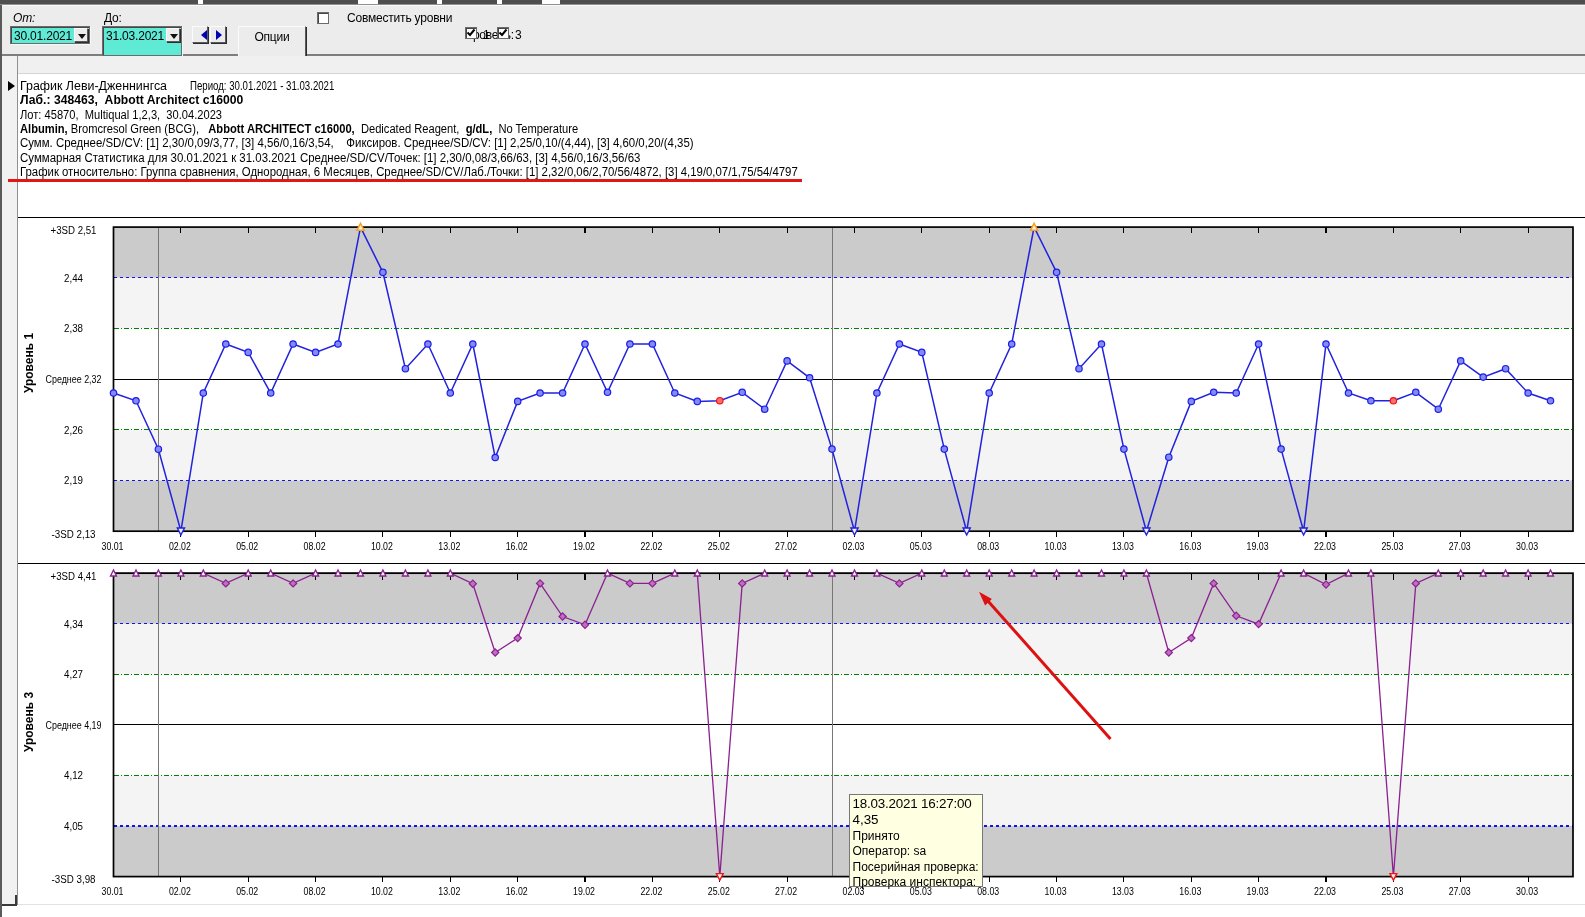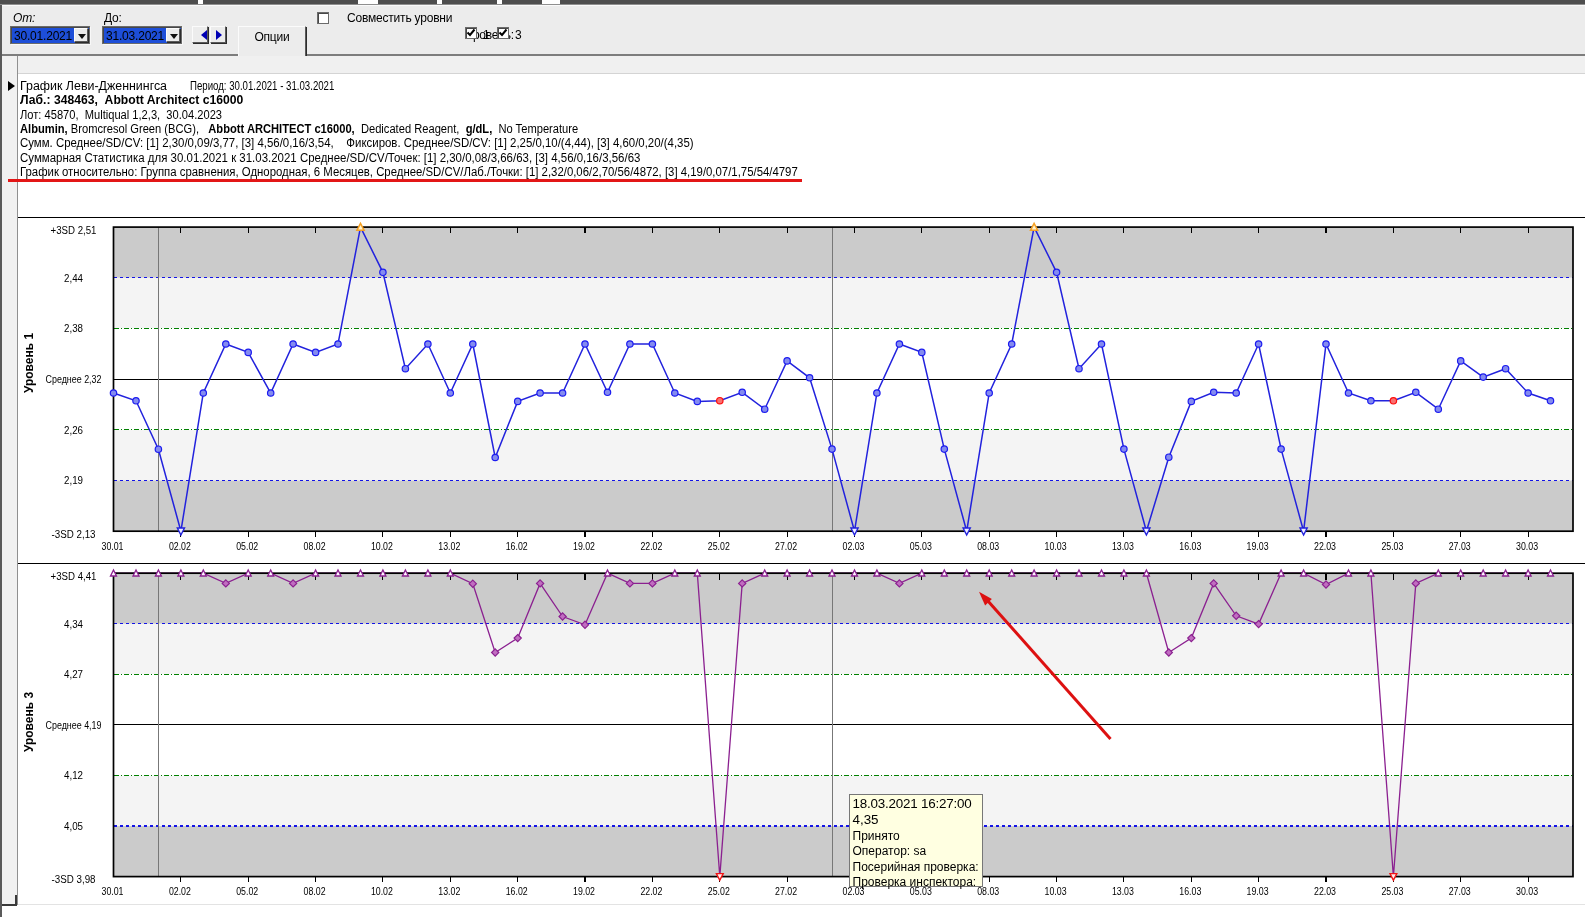--- a/index.html
+++ b/index.html
@@ -1,20 +1,20 @@
 <!DOCTYPE html>
 <html><head><meta charset="utf-8"><style>
 * { margin:0; padding:0; box-sizing:border-box; }
 html,body { width:1585px; height:917px; overflow:hidden; background:#fff;
   font-family:"Liberation Sans",sans-serif; -webkit-font-smoothing:antialiased; }
 .abs { position:absolute; }
 .axl { font:10px "Liberation Sans",sans-serif; fill:#000; }
 .hdr { position:absolute; left:20px; font-size:12px; white-space:pre; color:#000; transform-origin:0 0; }
 .tb { font-size:12px; color:#000; letter-spacing:-0.2px; }
-.sunk { background:#1d4ed8; border:1px solid #6b6b6b; box-shadow:inset 1px 1px 0 #474747, 1px 1px 0 #f8f8f8;padding-left:37px; }
+.sunk { background:#5eead4; border:1px solid #6b6b6b; box-shadow:inset 1px 1px 0 #474747, 1px 1px 0 #f8f8f8;padding-left:37px; }
 .btn { background:#ececec; border:1px solid; border-color:#fbfbfb #5a5a5a #5a5a5a #fbfbfb; box-shadow:1px 1px 0 #2c2c2c; }
 .cb { position:absolute; width:12px; height:12px; background:#fff; border:1px solid #6b6b6b; box-shadow:inset 1px 1px 0 #474747; }
 </style></head>
 <body>
 
 <div style="position:absolute;left:0px;top:0;width:198px;height:4px;background:#4e4e4e"></div>
 <div style="position:absolute;left:203px;top:0;width:155px;height:4px;background:#4e4e4e"></div>
 <div style="position:absolute;left:378px;top:0;width:59px;height:4px;background:#4e4e4e"></div>
 <div style="position:absolute;left:442px;top:0;width:55px;height:4px;background:#4e4e4e"></div>
 <div style="position:absolute;left:502px;top:0;width:40px;height:4px;background:#4e4e4e"></div>
@@ -24,21 +24,21 @@
 <div class="abs" style="left:0;top:5px;width:1585px;height:49px;background:#ececec;border-top:1px solid #fafafa"></div>
 <div class="abs" style="left:0;top:54px;width:1585px;height:2px;background:#7d7d7d"></div>
 <div class="abs tb" style="left:13px;top:11px;font-style:italic;">От:</div>
 <div class="abs tb" style="left:104px;top:11px;">До:</div>
 <div class="abs sunk" style="left:10px;top:26px;width:80px;height:18px;">
   <div class="abs tb" style="left:3px;top:2px;">30.01.2021</div>
   <div class="abs btn" style="right:1px;top:1px;width:14px;height:14px;">
       <div class="abs" style="left:3px;top:5px;width:0;height:0;border:4px solid transparent;border-top:5px solid #111;"></div>
     </div>
 </div>
-<div class="abs sunk" style="left:102px;top:26px;width:80px;height:18px;">
+<div class="abs sunk" style="left:102px;top:26px;width:80px;height:30px;">
   <div class="abs tb" style="left:3px;top:2px;">31.03.2021</div>
   <div class="abs btn" style="right:1px;top:1px;width:14px;height:14px;">
       <div class="abs" style="left:3px;top:5px;width:0;height:0;border:4px solid transparent;border-top:5px solid #111;"></div>
     </div>
 </div>
 <div class="abs btn" style="left:192px;top:26px;width:16px;height:17px;">
     <div class="abs" style="left:3px;top:3px;width:0;height:0;border:5px solid transparent;border-right:6px solid #0000b4;"></div>
   </div>
 <div class="abs btn" style="left:210px;top:26px;width:16px;height:17px;">
     <div class="abs" style="left:5px;top:3px;width:0;height:0;border:5px solid transparent;border-left:6px solid #0000b4;"></div>

